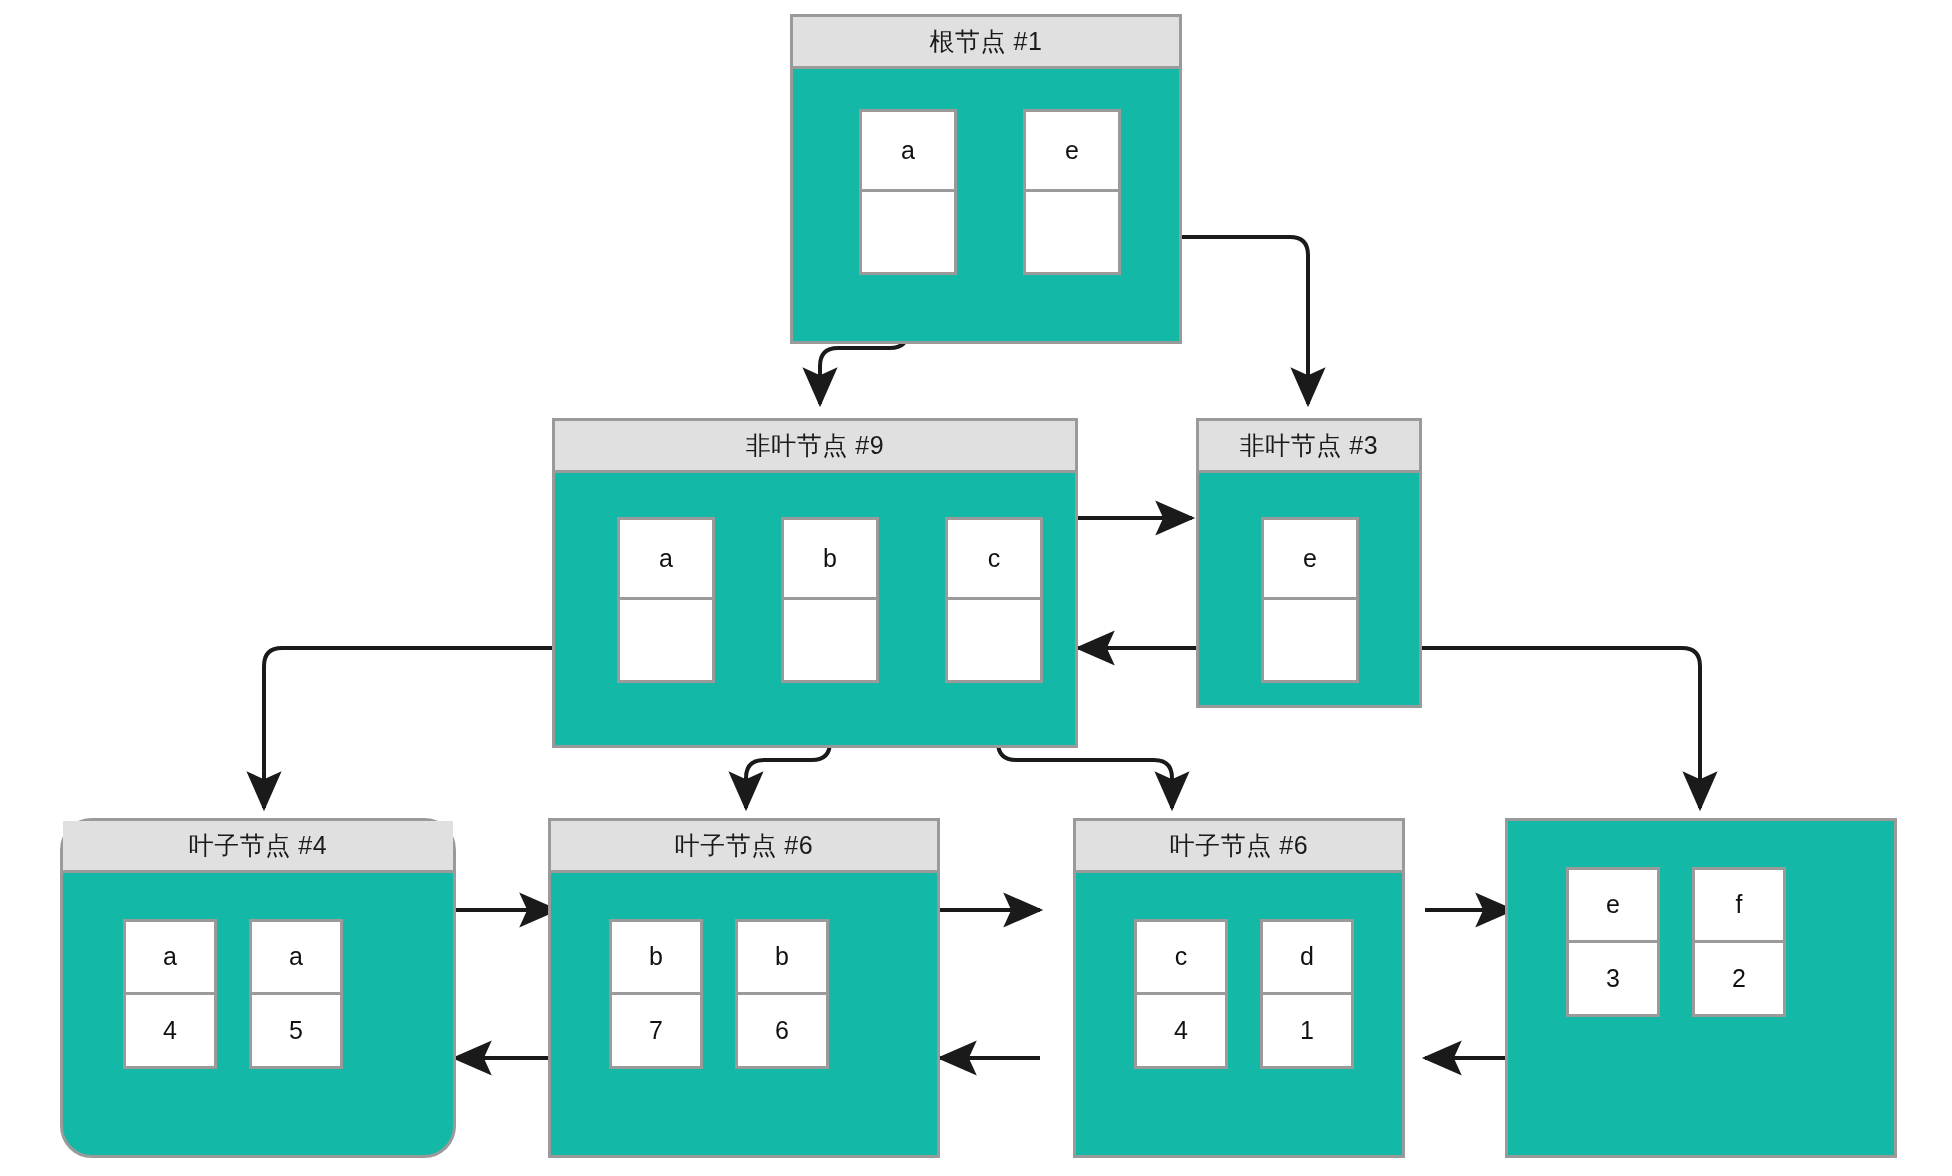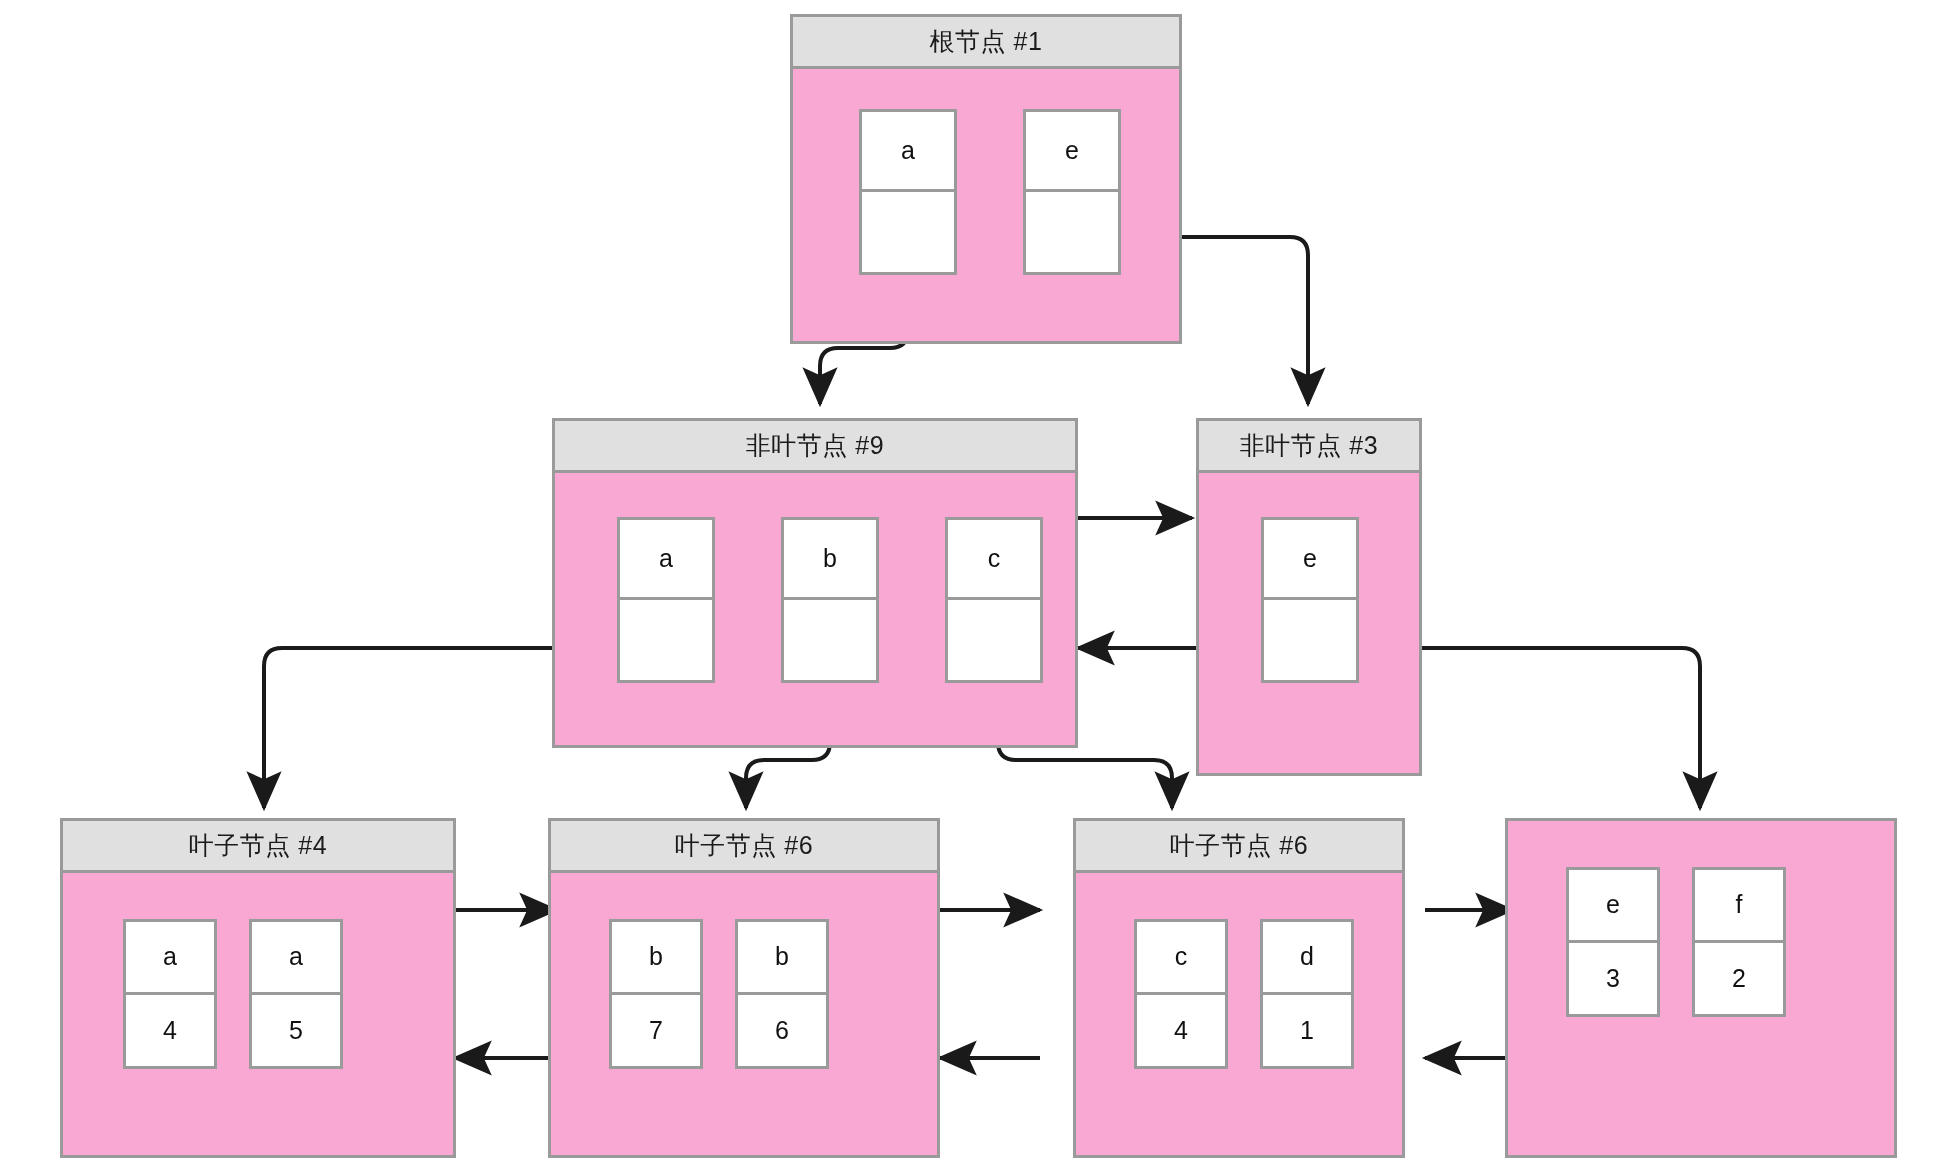--- a/index.html
+++ b/index.html
@@ -20,21 +20,21 @@
     left: 0;
     top: 0;
     width: 1952px;
     height: 1176px;
     pointer-events: none;
   }
   .node {
     position: absolute;
     box-sizing: border-box;
     border: 3px solid #9a9a9a;
-    background: #f9a8d4;
+    background: #14b8a6;
   }
   .node-header {
     box-sizing: border-box;
     height: 52px;
     background: #e0e0e0;
     border-bottom: 3px solid #9a9a9a;
     display: flex;
     align-items: center;
     justify-content: center;
     font-size: 25px;
@@ -168,33 +168,33 @@
         </div>
         <div class="cell-gap"></div>
         <div class="cell">
           <div class="cell-part cell-key">c</div>
           <div class="cell-part cell-ptr"></div>
         </div>
       </div>
     </div>
   </div>
 
-  <div class="node inode" style="left:1196px; top:418px; width:226px; height:358px;">
+  <div class="node inode" style="left:1196px; top:418px; width:226px; height:290px;">
     <div class="node-header">非叶节点 #3</div>
     <div class="node-body">
       <div class="cells" style="left:62px; top:44px;">
         <div class="cell">
           <div class="cell-part cell-key">e</div>
           <div class="cell-part cell-ptr"></div>
         </div>
       </div>
     </div>
   </div>
 
-  <div class="node leaf" style="left:60px; top:818px; width:396px; height:340px;">
+  <div class="node leaf" style="left:60px; top:818px; width:396px; height:340px;border-radius:32px;">
     <div class="node-header">叶子节点 #4</div>
     <div class="node-body">
       <div class="cells" style="left:60px; top:46px;">
         <div class="cell">
           <div class="cell-part cell-key">a</div>
           <div class="cell-part cell-ptr">4</div>
         </div>
         <div class="cell-gap"></div>
         <div class="cell">
           <div class="cell-part cell-key">a</div>

